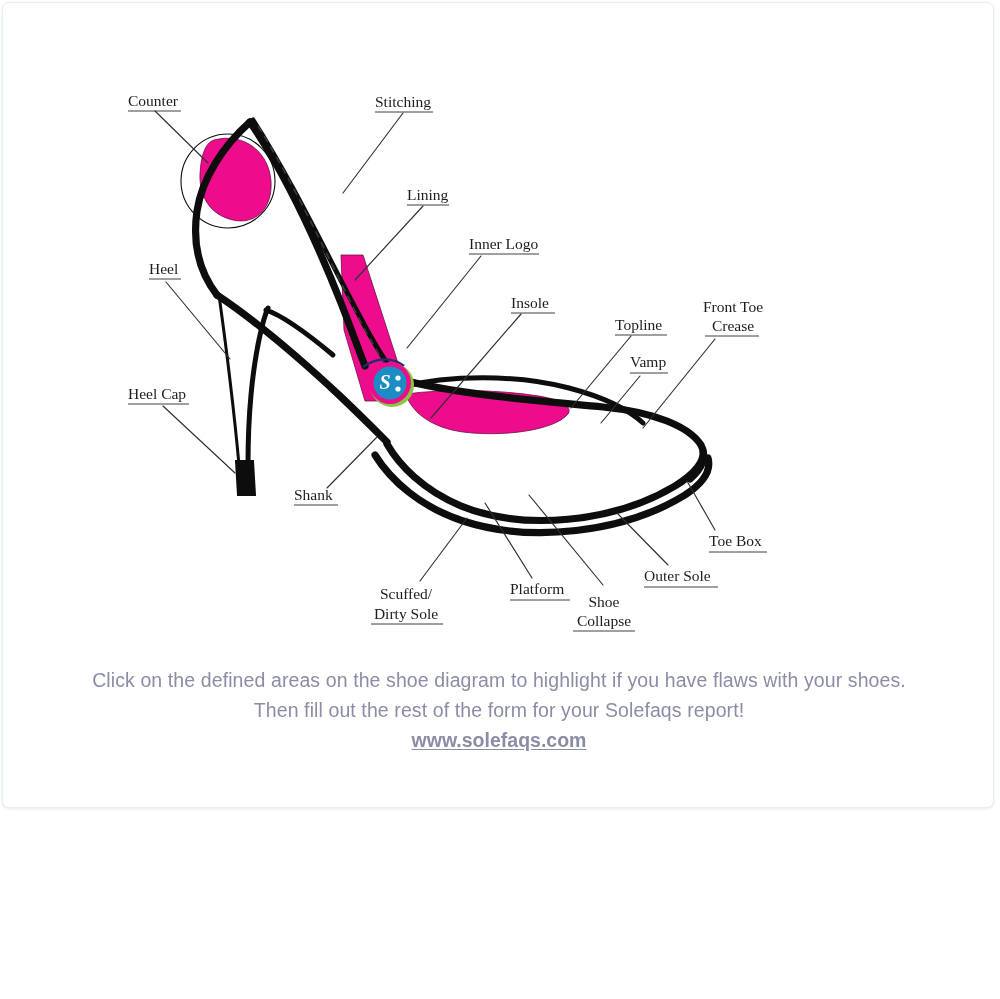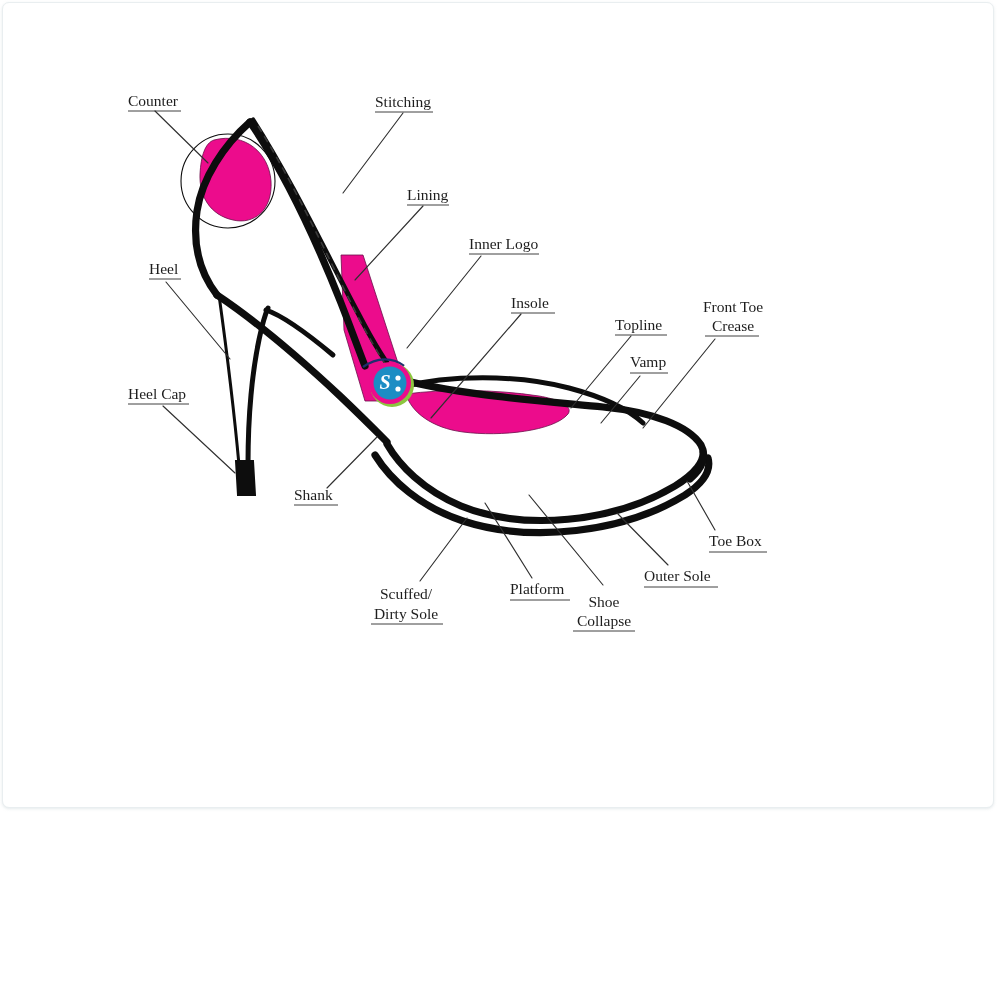--- a/index.html
+++ b/index.html
@@ -240,15 +240,20 @@
 
         <text class="lbl" x="641" y="574" text-anchor="start">Outer Sole</text>
         <line class="lbl-underline" x1="641" y1="584" x2="715" y2="584"></line>
 
         <text class="lbl" x="706" y="539" text-anchor="start">Toe Box</text>
         <line class="lbl-underline" x1="706" y1="549" x2="764" y2="549"></line>
 
       </svg>
     </div>
 
+    <div id="instructions">
+      <div class="instr-line">Click on the defined areas on the shoe diagram to highlight if you have flaws with your shoes.</div>
+      <div class="instr-line">Then fill out the rest of the form for your Solefaqs report!</div>
+      <a id="site-link">www.solefaqs.com</a>
+    </div>
 
   </div>
 </div>
 
 </body></html>

